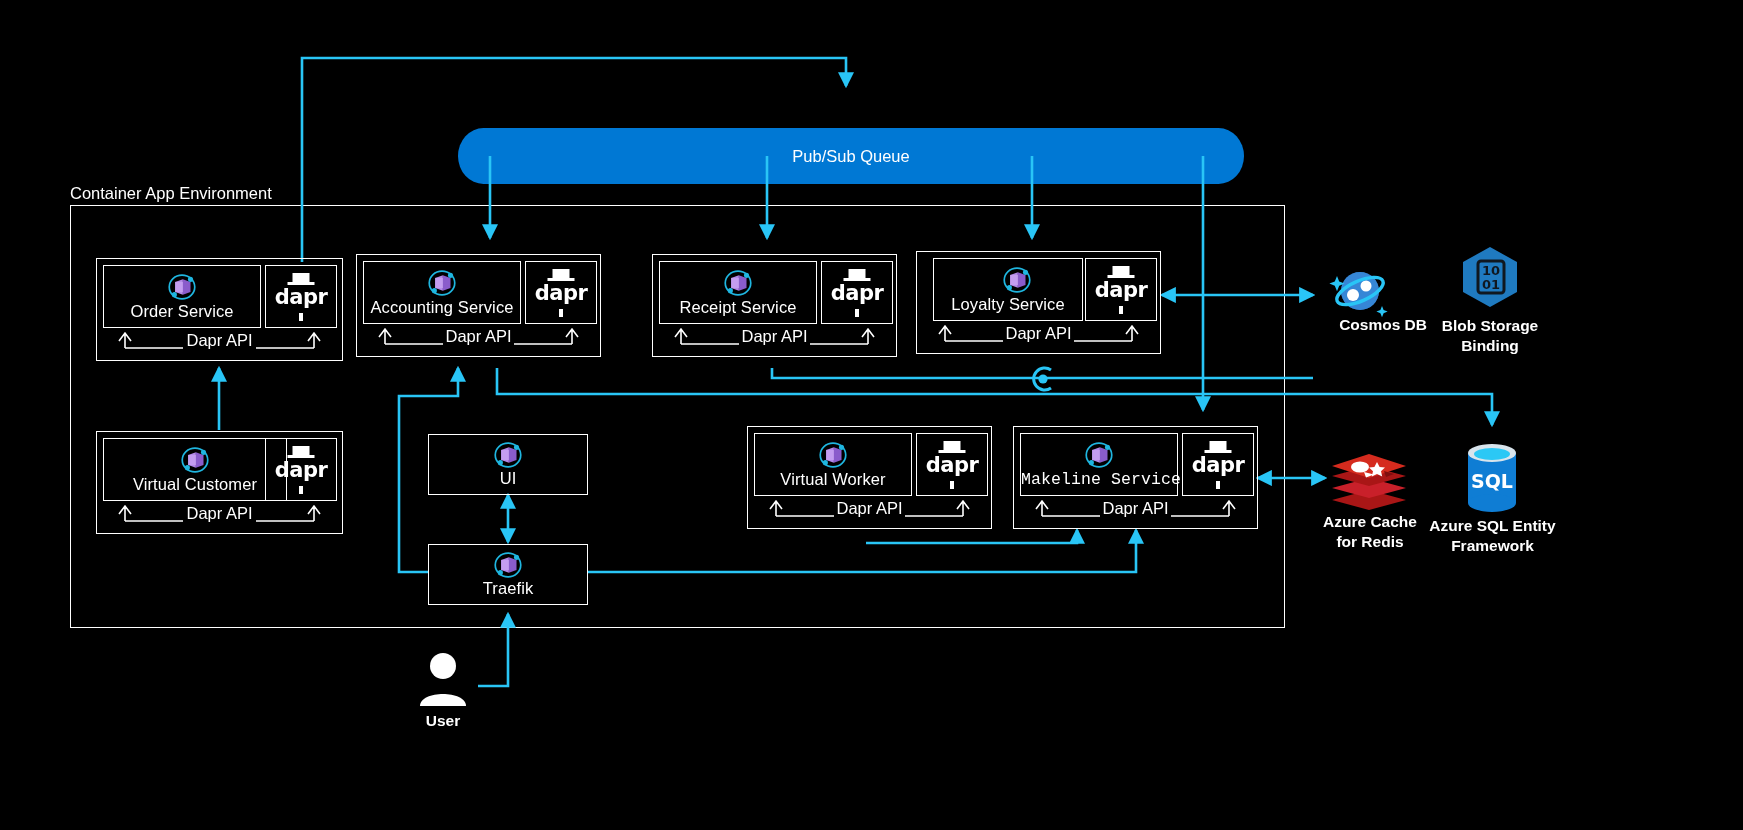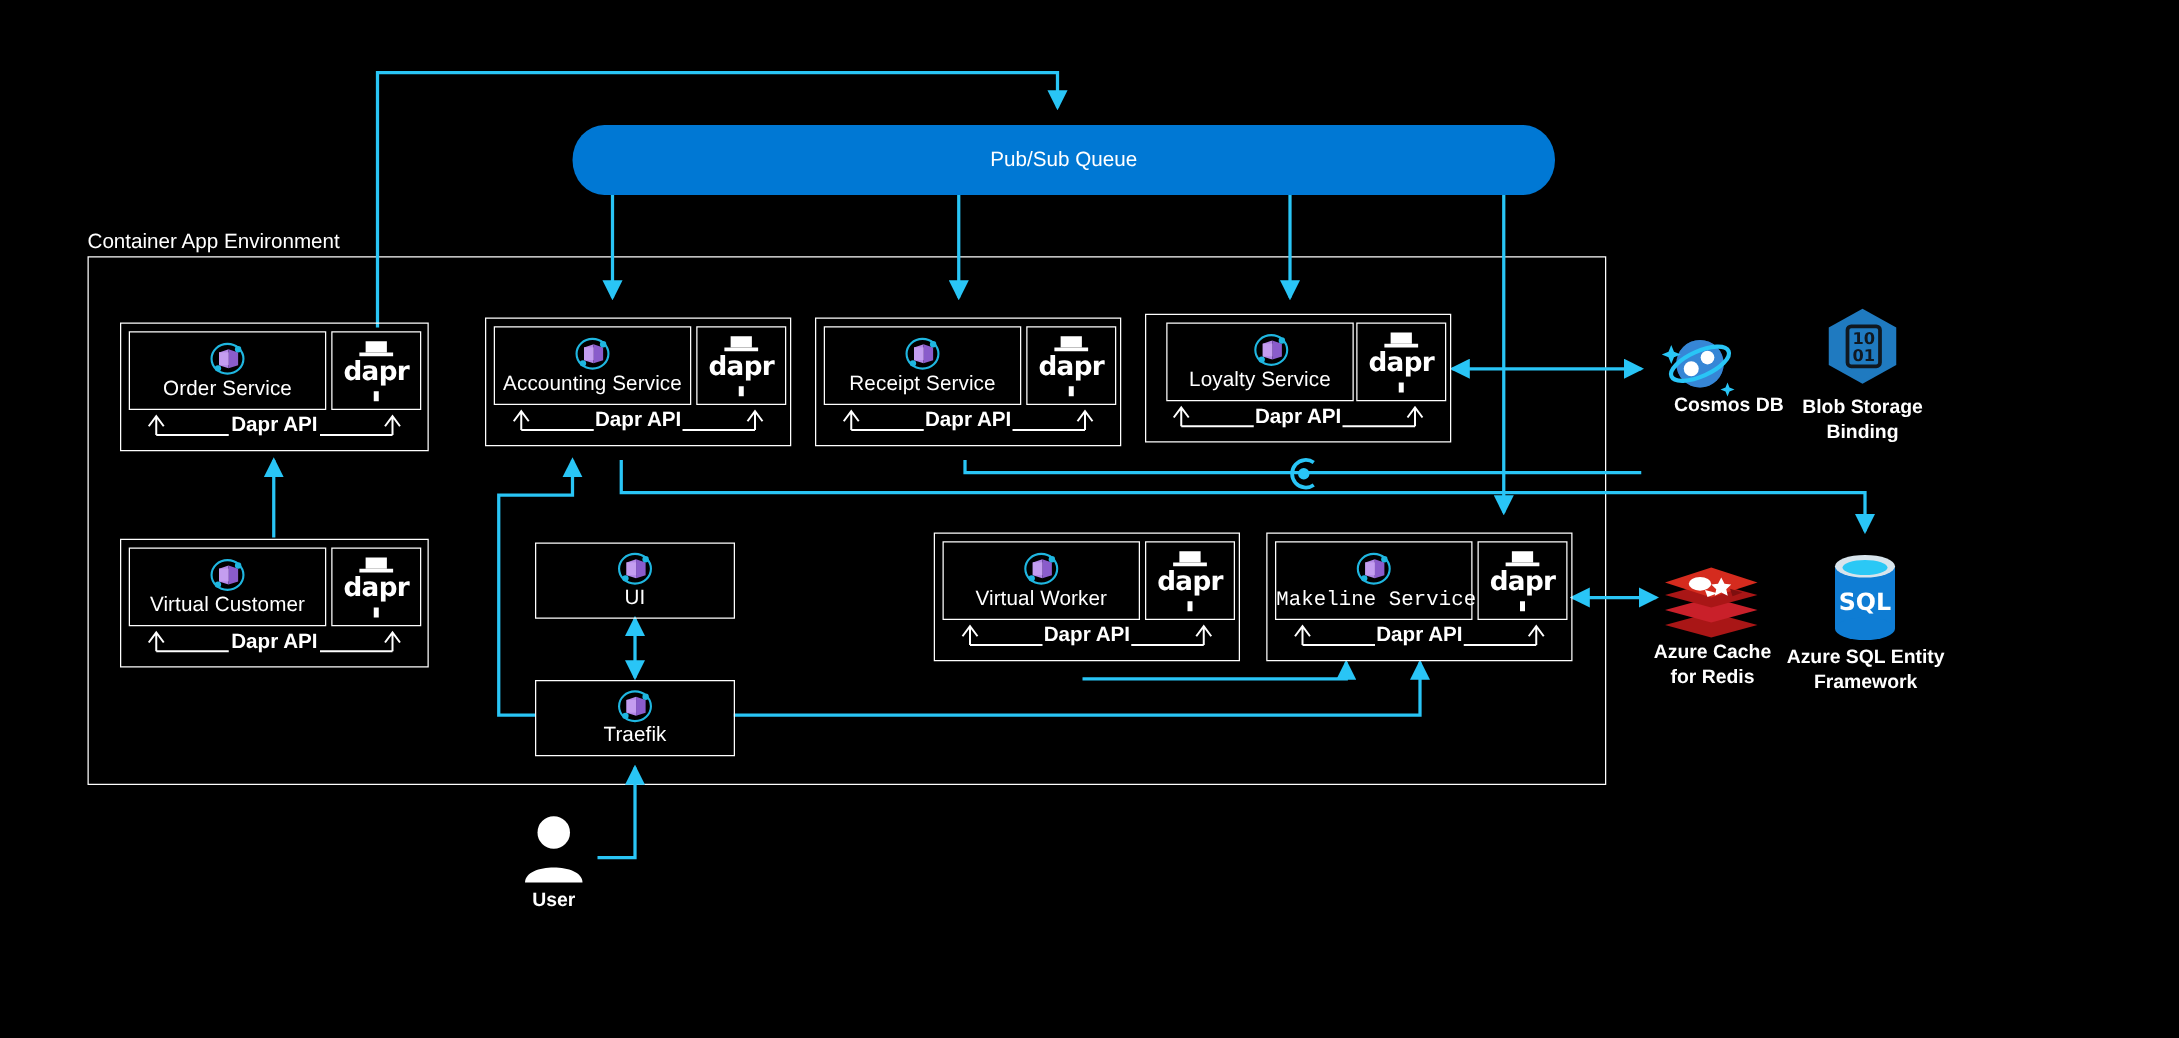--- a/index.html
+++ b/index.html
@@ -16,21 +16,21 @@
     position:absolute; border:1.5px solid #fff; background:transparent;
   }
   .env-label {
     position:absolute; font-size:16.5px; font-weight:normal; color:#fff; white-space:nowrap;
   }
 
   
   .pubsub {
     position:absolute; background:#0078d4; border-radius:40px/44px;
     display:flex; align-items:center; justify-content:center;
-    color:#fff; font-size:16.5px; font-weight:500;
+    color:#fff; font-size:16.5px; font-weight:500;margin-top:28px;
   }
 
   
   .svc-group { position:absolute; border:1.5px solid #fff; }
   .svc-main, .svc-dapr {
     border:1.5px solid #fff; position:relative;
     display:flex; flex-direction:column; align-items:center; justify-content:flex-start;
   }
   .svc-name {
     position:absolute; left:0; right:0; bottom:6px; text-align:center;
@@ -51,21 +51,21 @@
   }
   .dapr-hat::after{
     content:""; position:absolute; left:-5px; bottom:-3px; width:27px; height:3px; background:#fff;
   }
   .dapr-stem {
     position:absolute; left:50%; transform:translateX(-50%);
     width:4px; height:8px; background:#fff;
   }
 
   .daprapi-label {
-    position:absolute; font-size:16.5px; font-weight:bold; color:#fff;
+    position:absolute; font-size:16.5px; font-weight:normal; color:#fff;
     white-space:nowrap; text-align:center;margin-top:30px;
   }
 
   
   .ext-label {
     position:absolute; text-align:center; font-size:15.5px; font-weight:bold;
     color:#fff; line-height:1.32; white-space:pre-line;
   }
   .ext-icon { position:absolute; }
 
@@ -146,21 +146,21 @@
       <div class="dapr-word">dapr</div>
       <div class="dapr-stem" style="bottom:6px"></div>
     </div>
     <svg width="245" height="30" style="position:absolute;left:0;bottom:4px">
       <path d="M 28 22 L 28 8 M 22 15 L 28 7 L 34 15 M 28 22 L 86 22" stroke="#fff" stroke-width="1.6" fill="none"></path>
       <path d="M 217 22 L 217 8 M 211 15 L 217 7 L 223 15 M 217 22 L 159 22" stroke="#fff" stroke-width="1.6" fill="none"></path>
     </svg>
     <div class="daprapi-label" style="left:0; right:0; bottom:10px;">Dapr API</div>
   </div>
 
-  <div class="svc-group" style="left:388px; top:254px; width:245px; height:103px;padding-left:19px;">
+  <div class="svc-group" style="left:356px; top:254px; width:245px; height:103px;padding-left:19px;">
     <div class="svc-main" style="position:absolute; left:6px; top:6px; width:158px; height:63px;">
       <svg width="34" height="34" viewBox="0 0 40 40" style="margin-top:4px">
         <ellipse cx="20" cy="20" rx="15" ry="14" fill="none" stroke="#1fb6e0" stroke-width="2"></ellipse>
         <polygon points="12,14 21,11 21,29 12,26" fill="#b388e8"></polygon>
         <polygon points="21,11 30,14 30,26 21,29" fill="#8a5ccb"></polygon>
         <rect x="12" y="14" width="9" height="12" fill="#c49df0"></rect>
         <circle cx="30" cy="11" r="3" fill="#1fb6e0"></circle>
         <circle cx="11" cy="29" r="3" fill="#1fb6e0"></circle>
       </svg>
       <span class="svc-name">Accounting Service</span>
@@ -219,21 +219,21 @@
       <div class="dapr-stem" style="bottom:6px"></div>
     </div>
     <svg width="243" height="30" style="position:absolute;left:0;bottom:4px">
       <path d="M 28 22 L 28 8 M 22 15 L 28 7 L 34 15 M 28 22 L 86 22" stroke="#fff" stroke-width="1.6" fill="none"></path>
       <path d="M 215 22 L 215 8 M 209 15 L 215 7 L 221 15 M 215 22 L 157 22" stroke="#fff" stroke-width="1.6" fill="none"></path>
     </svg>
     <div class="daprapi-label" style="left:0; right:0; bottom:10px;">Dapr API</div>
   </div>
 
   <div class="svc-group" style="left:96px; top:431px; width:247px; height:103px;">
-    <div class="svc-main" style="position:absolute; left:6px; top:6px; width:158px; height:63px;align-items:center;">
+    <div class="svc-main" style="position:absolute; left:6px; top:6px; width:184px; height:63px;align-items:center;">
       <svg width="34" height="34" viewBox="0 0 40 40" style="margin-top:4px">
         <ellipse cx="20" cy="20" rx="15" ry="14" fill="none" stroke="#1fb6e0" stroke-width="2"></ellipse>
         <polygon points="12,14 21,11 21,29 12,26" fill="#b388e8"></polygon>
         <polygon points="21,11 30,14 30,26 21,29" fill="#8a5ccb"></polygon>
         <rect x="12" y="14" width="9" height="12" fill="#c49df0"></rect>
         <circle cx="30" cy="11" r="3" fill="#1fb6e0"></circle>
         <circle cx="11" cy="29" r="3" fill="#1fb6e0"></circle>
       </svg>
       <span class="svc-name">Virtual Customer</span>
     </div>

